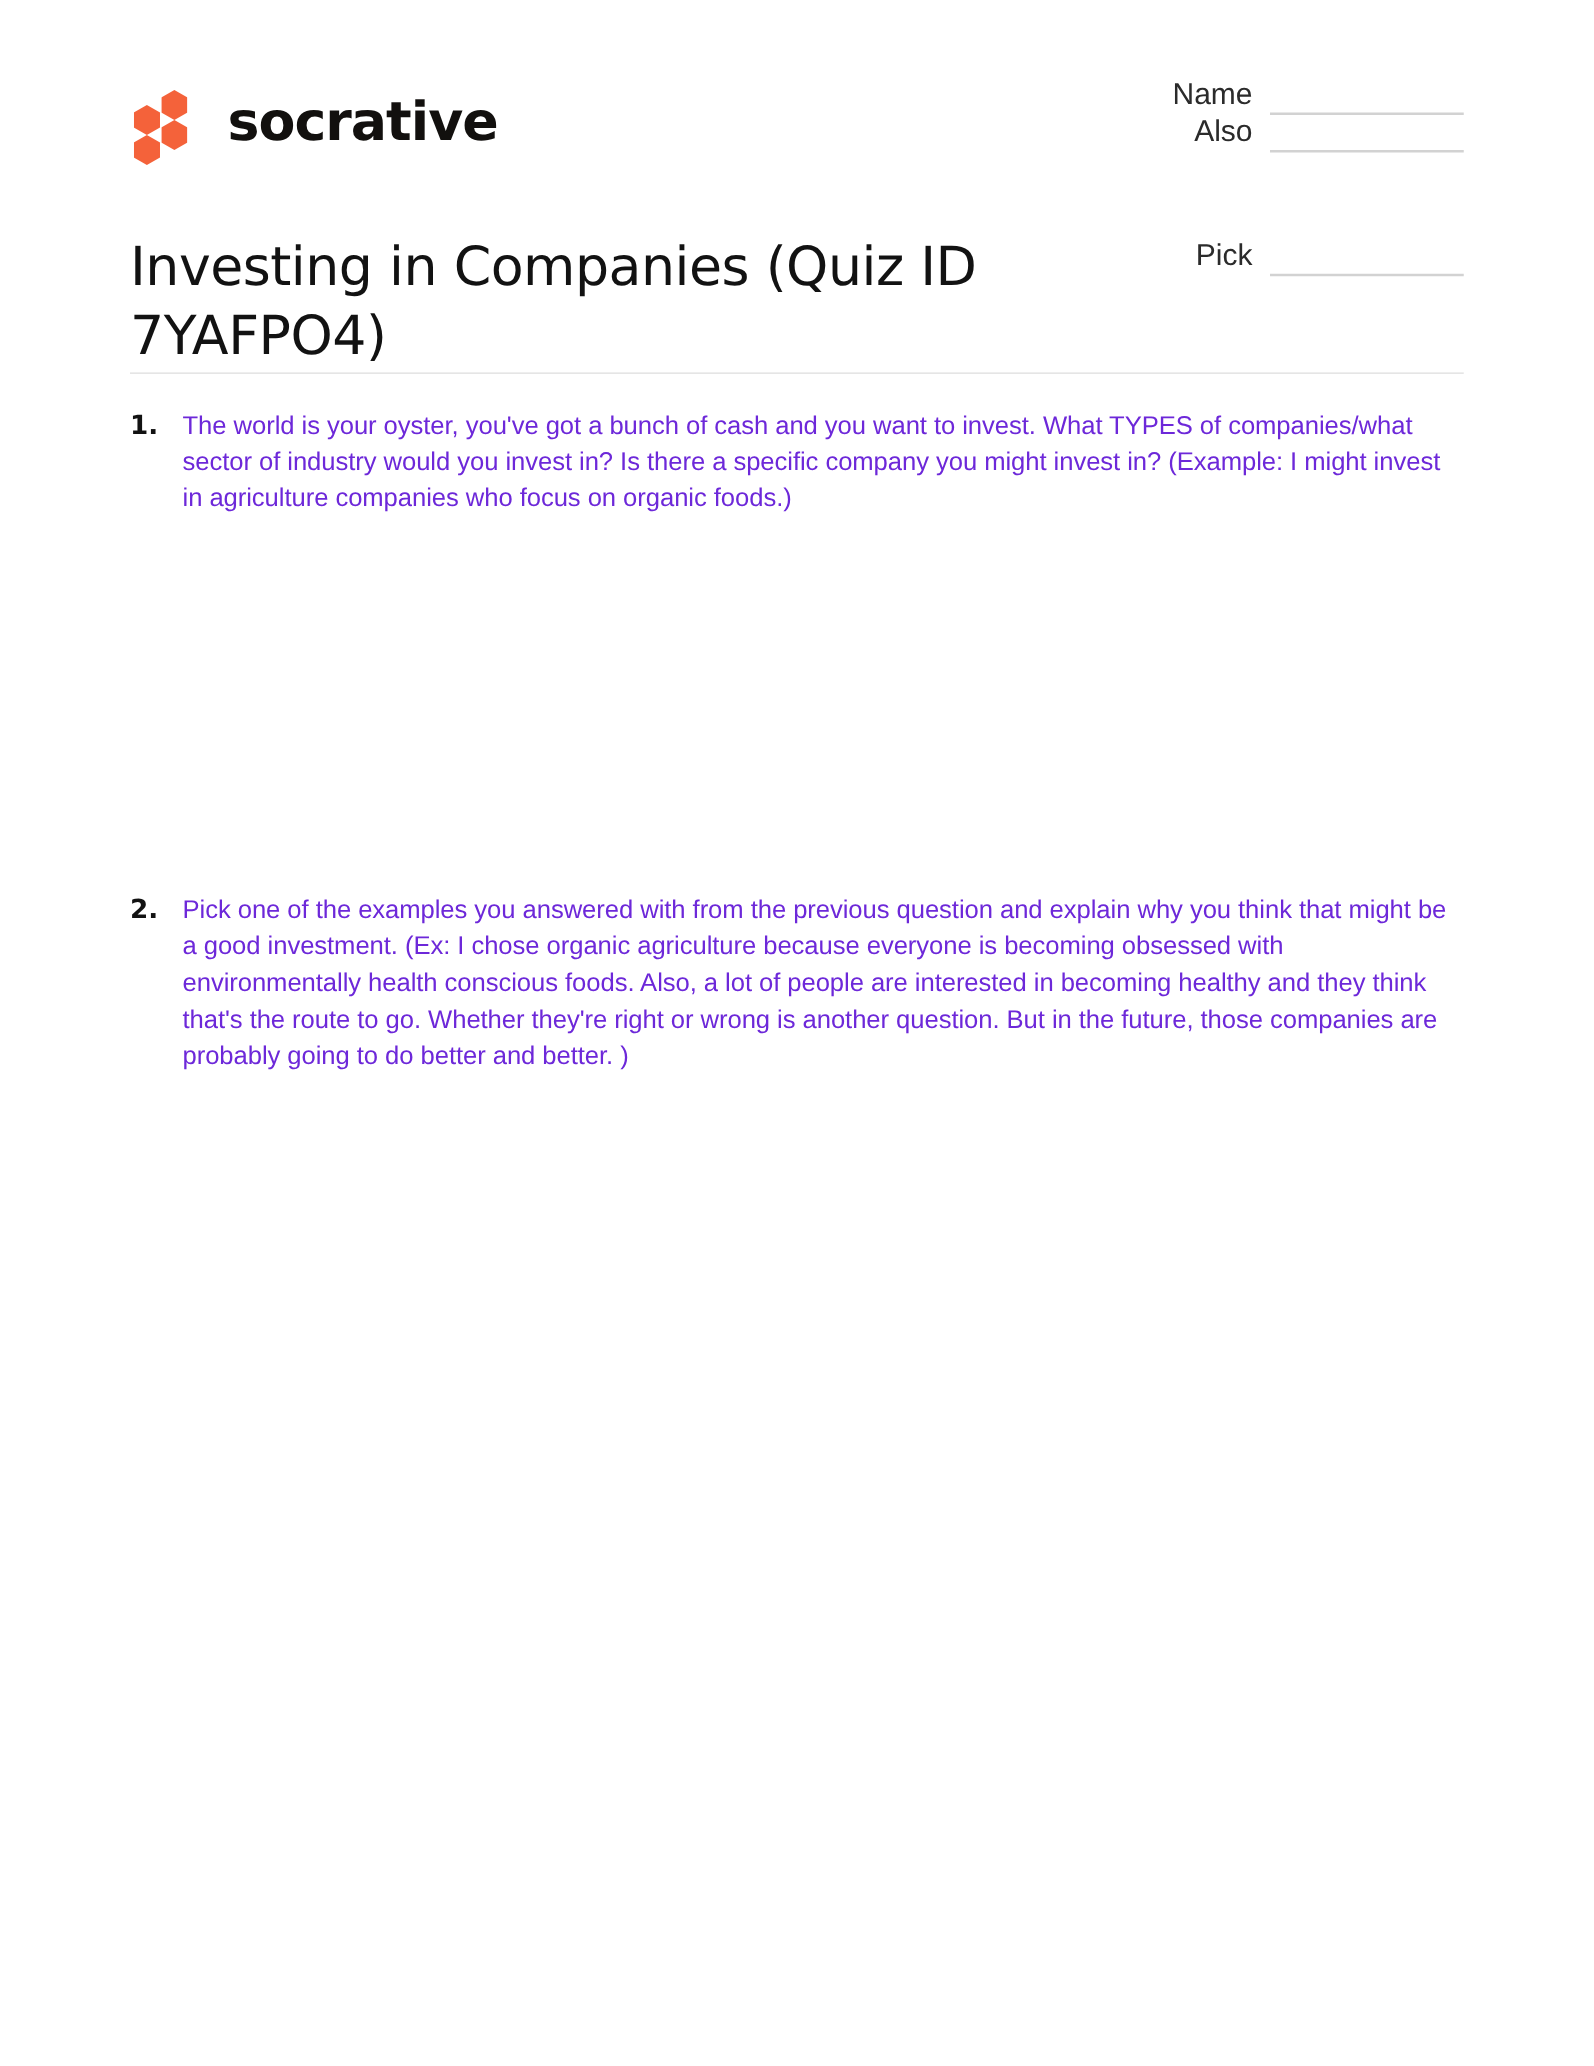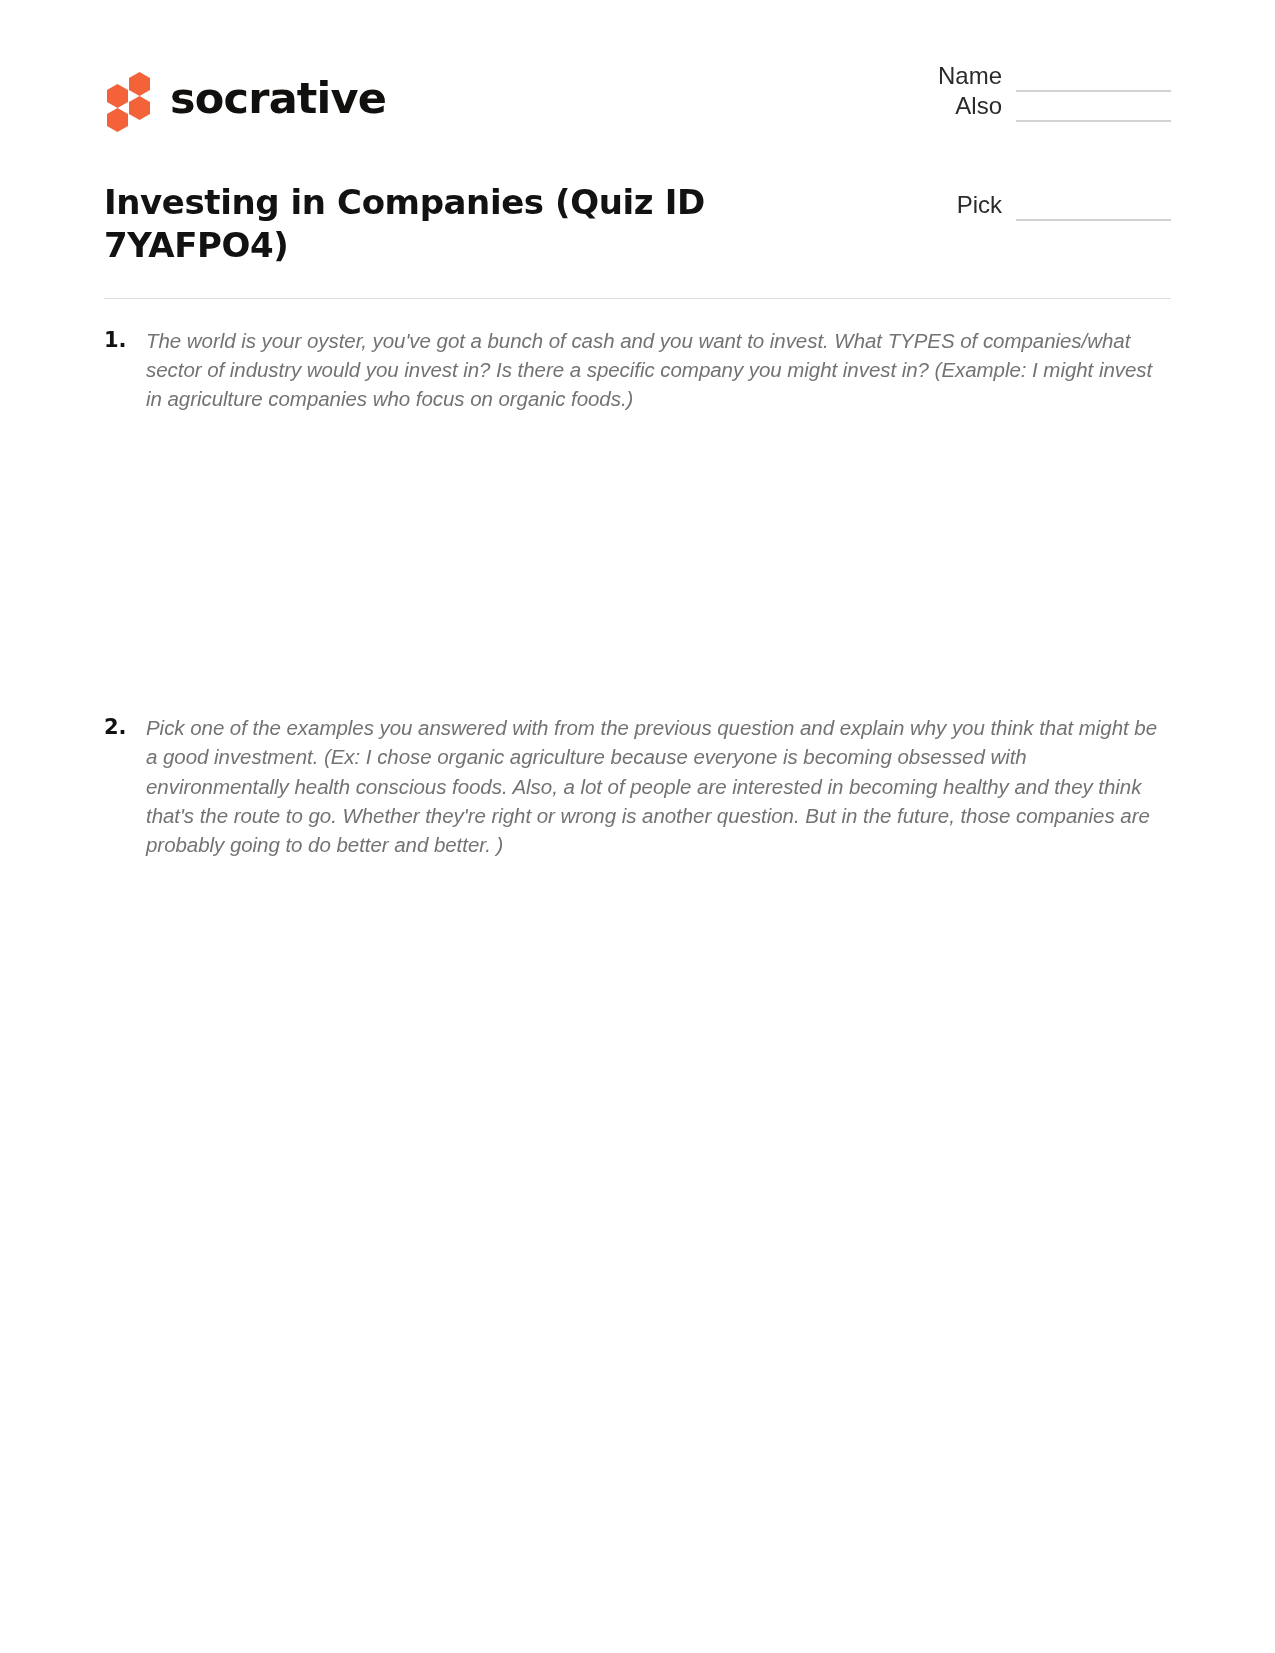--- a/index.html
+++ b/index.html
@@ -58,20 +58,21 @@
   .hex.h3 { left: 25px; top: 24px; }
   .hex.h4 { left: 3px;  top: 36px; }
 
   .logo-word {
     font-size: 43px;
     font-weight: 700;
     letter-spacing: -0.8px;
     color: #12100e;
     line-height: 1;
     font-family: "DejaVu Sans", sans-serif;
+    margin-left: 12px;
   }
 
   .fields {
     position: absolute;
     right: 0;
     top: 0;
     width: 248px;
   }
   .field-row {
     display: flex;
@@ -94,23 +95,23 @@
   }
   .field-row.score {
     margin-top: 69px;
   }
 
   .quiz-title {
     position: absolute;
     left: 0;
     top: 96px;
     width: 740px;
-    font-size: 34px;
+    font-size: 43px;
     line-height: 1.28;
-    font-weight: 700;
+    font-weight: 400;
     letter-spacing: -0.4px;
     color: #121212;
     font-family: "DejaVu Sans", sans-serif;
   }
 
   .divider {
     position: absolute;
     left: 104px;
     right: 104px;
     top: 298px;
@@ -138,23 +139,22 @@
     font-size: 21px;
     font-weight: 700;
     line-height: 1.38;
     color: #121212;
     font-family: "DejaVu Sans", sans-serif;
   }
   .q-text {
     flex: 1;
     font-size: 20.5px;
     line-height: 1.42;
-    color: #737373;
+    color: #6d28d9;
     letter-spacing: -0.05px;
-    font-style: italic;
   }
   .answer-space {
     height: 300px;
   }
 </style>
 </head>
 <body>
 
 <div class="page">
 

